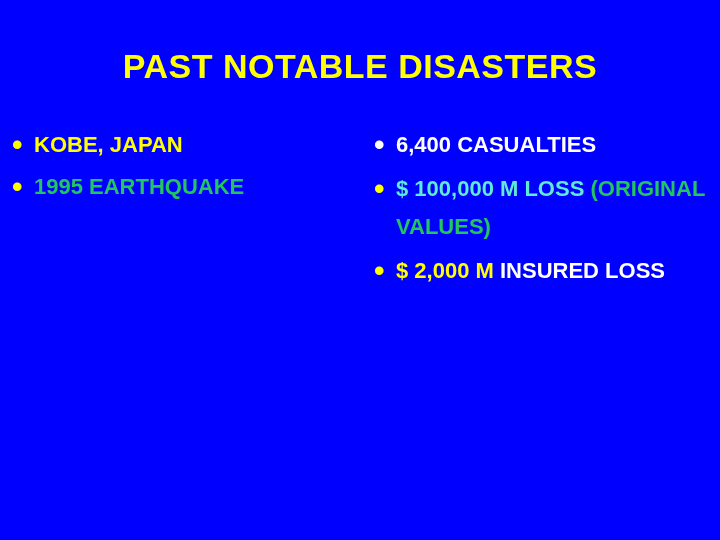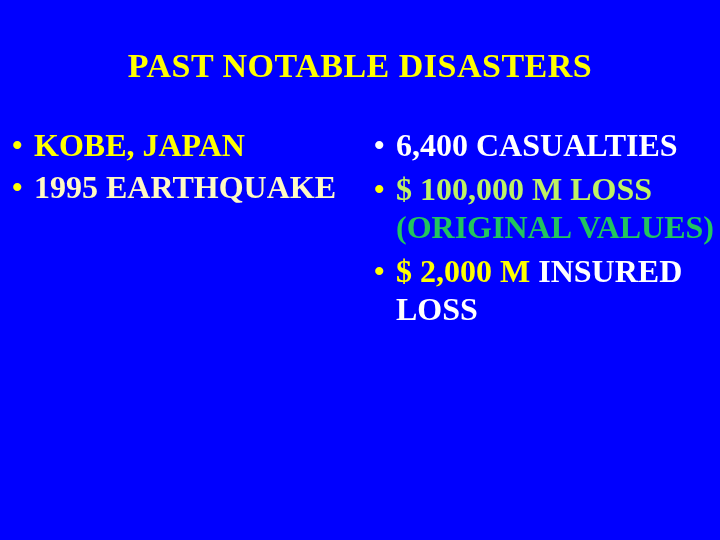--- a/index.html
+++ b/index.html
@@ -7,21 +7,21 @@
     margin: 0;
     padding: 0;
     background: #000000;
   }
   .slide {
     position: relative;
     width: 720px;
     height: 540px;
     background: #0000FF;
     overflow: hidden;
-    font-family: Liberation Serif, serif;
+    font-family: Liberation Sans, sans-serif;
     -webkit-font-smoothing: antialiased;
   }
 
   
   .slide-title {
     position: absolute;
     left: 0;
     top: 46px;
     width: 720px;
     text-align: center;
@@ -62,21 +62,21 @@
     font-weight: bold;
     text-align: left;
     padding-left: 4px;
     box-sizing: border-box;
   }
   .bullet-marker.yellow { color: #FFFF00; }
   .bullet-marker.white  { color: #FFFFFF; }
 
   .bullet-text {
     flex: 1 1 auto;
-    font-size: 32px;
+    font-size: 22px;
     line-height: 38px;
     font-weight: bold;
     letter-spacing: 0px;
   }
   .bullet-text .seg-yellow { color: #FFFF00; }
   .bullet-text .seg-white  { color: #FFFFFF; }
 
   
   .column-left .bullet-item  { margin-bottom: 4px; }
   .column-right .bullet-item { margin-bottom: 6px; }
@@ -90,32 +90,32 @@
 
   <div class="body-columns">
 
     <div class="column column-left">
         <div class="bullet-item">
           <span class="bullet-marker yellow" style="color: rgb(255, 255, 0);">•</span>
           <span class="bullet-text"><span class="seg-yellow" style="color: rgb(255, 255, 0);">KOBE, JAPAN</span></span>
         </div>
         <div class="bullet-item">
           <span class="bullet-marker yellow" style="color: rgb(255, 255, 0);">•</span>
-          <span class="bullet-text"><span class="seg-yellow" style="color: #fef9c3;">1995 EARTHQUAKE</span></span>
+          <span class="bullet-text"><span class="seg-yellow" style="color: #22c55e;">1995 EARTHQUAKE</span></span>
         </div>
       </div>
 
     <div class="column column-right">
         <div class="bullet-item">
           <span class="bullet-marker white" style="color: rgb(255, 255, 255);">•</span>
           <span class="bullet-text"><span class="seg-white" style="color: rgb(255, 255, 255); margin-top: 32px;">6,400 CASUALTIES</span></span>
         </div>
         <div class="bullet-item">
           <span class="bullet-marker yellow" style="color: rgb(255, 255, 0);">•</span>
-          <span class="bullet-text"><span class="seg-yellow" style="color: #bef264;">$ 100,000 M LOSS </span><span class="seg-white" style="color: #22c55e;">(ORIGINAL VALUES)</span></span>
+          <span class="bullet-text"><span class="seg-yellow" style="color: #5eead4;">$ 100,000 M LOSS </span><span class="seg-white" style="color: #22c55e;">(ORIGINAL VALUES)</span></span>
         </div>
         <div class="bullet-item">
           <span class="bullet-marker yellow" style="color: rgb(255, 255, 0);">•</span>
           <span class="bullet-text"><span class="seg-yellow" style="color: rgb(255, 255, 0);">$ 2,000 M </span><span class="seg-white" style="color: rgb(255, 255, 255);">INSURED LOSS</span></span>
         </div>
       </div>
 
   </div>
 
 </div>

